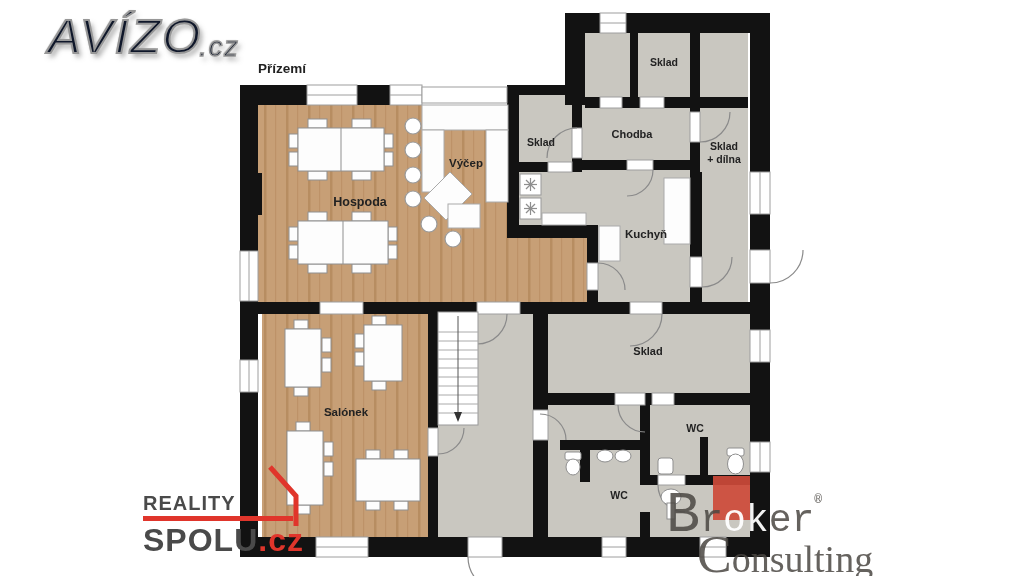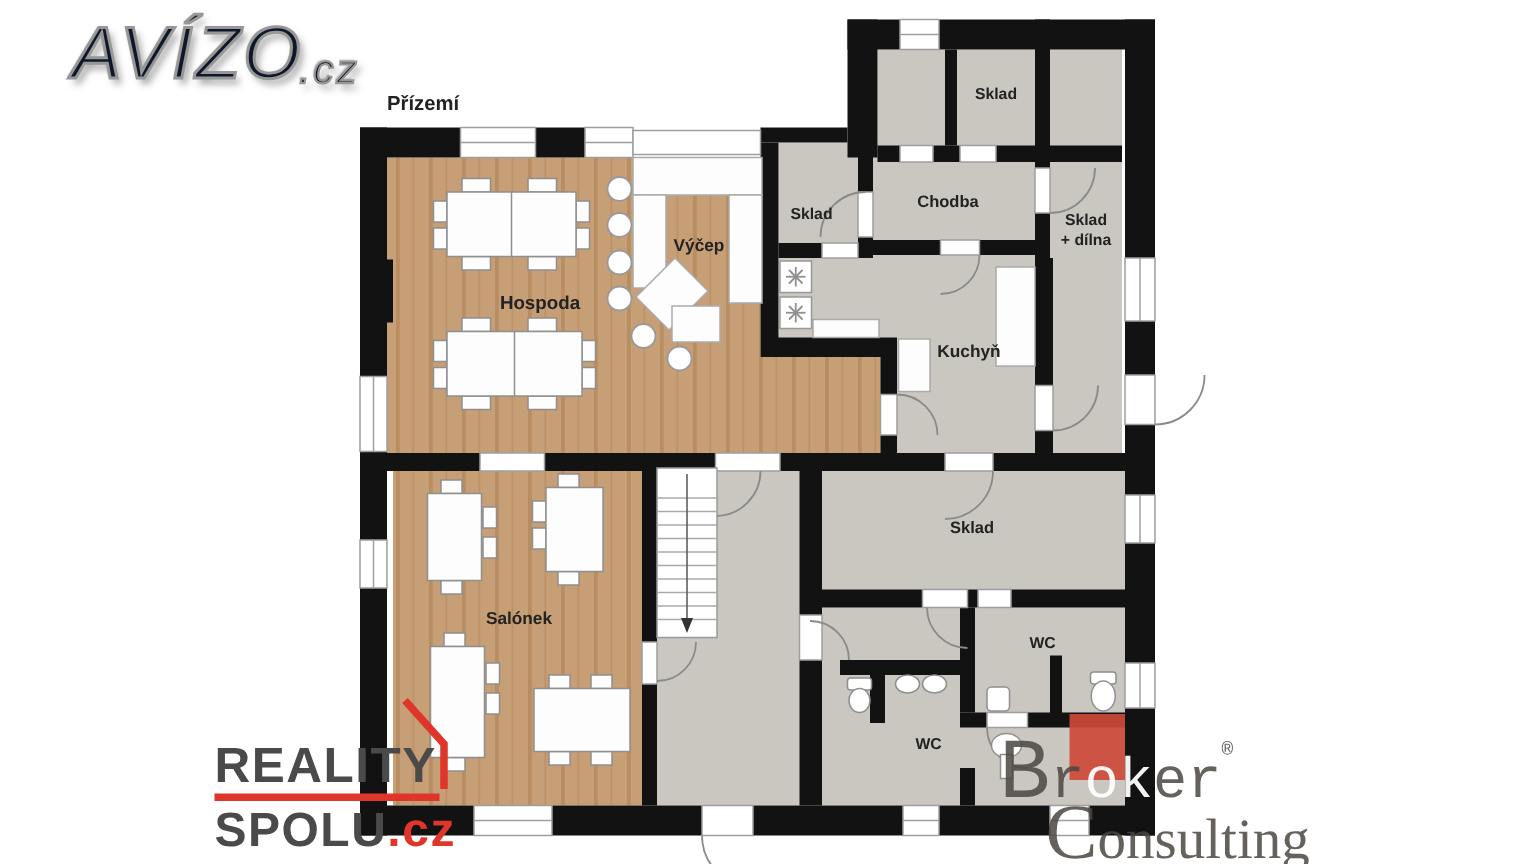--- a/index.html
+++ b/index.html
@@ -7,21 +7,21 @@
          font-family:"Liberation Sans",sans-serif;}
   .plan-svg{position:absolute;left:0;top:0;}
   
   .avizo{position:absolute;left:16px;top:8px;font-weight:normal;font-style:italic;
          font-size:49px;letter-spacing:2px;color:#0f172a;
          -webkit-text-stroke:2px #979797;
          text-shadow:3px 4px 5px rgba(90,90,90,.55), -1px -1px 1px rgba(120,120,120,.35);margin-left:32px;}
   .avizo .tld{font-size:27px;-webkit-text-stroke:1.5px #979797;position:relative;top:3px;left:-3px;}
   
   .reality{position:absolute;left:143px;top:493px;font-weight:bold;color:#4a4a4a;line-height:1;}
-  .reality .r1{font-size:33px;letter-spacing:1px;}
+  .reality .r1{font-size:20px;letter-spacing:1px;}
   .reality .rule{width:150px;height:5px;margin:3px 0 3px;}
   .reality .r2{font-size:32px;letter-spacing:1px;}
   .reality .cz{font-style:normal;}
   
   .broker{position:absolute;left:666px;top:480px;font-family:"Liberation Serif",serif;
           color:rgba(74,70,66,0.85);line-height:1;}
   .broker .sq{position:absolute;left:47px;top:-4px;width:37px;height:44px;}
   .broker .l1{position:relative;font-size:38px;line-height:40px;font-family:Liberation Mono, monospace;}
   .broker .l1::first-letter{font-size:57px;}
   .broker .l2{position:relative;font-size:38px;line-height:28px;margin-left:31px;}

